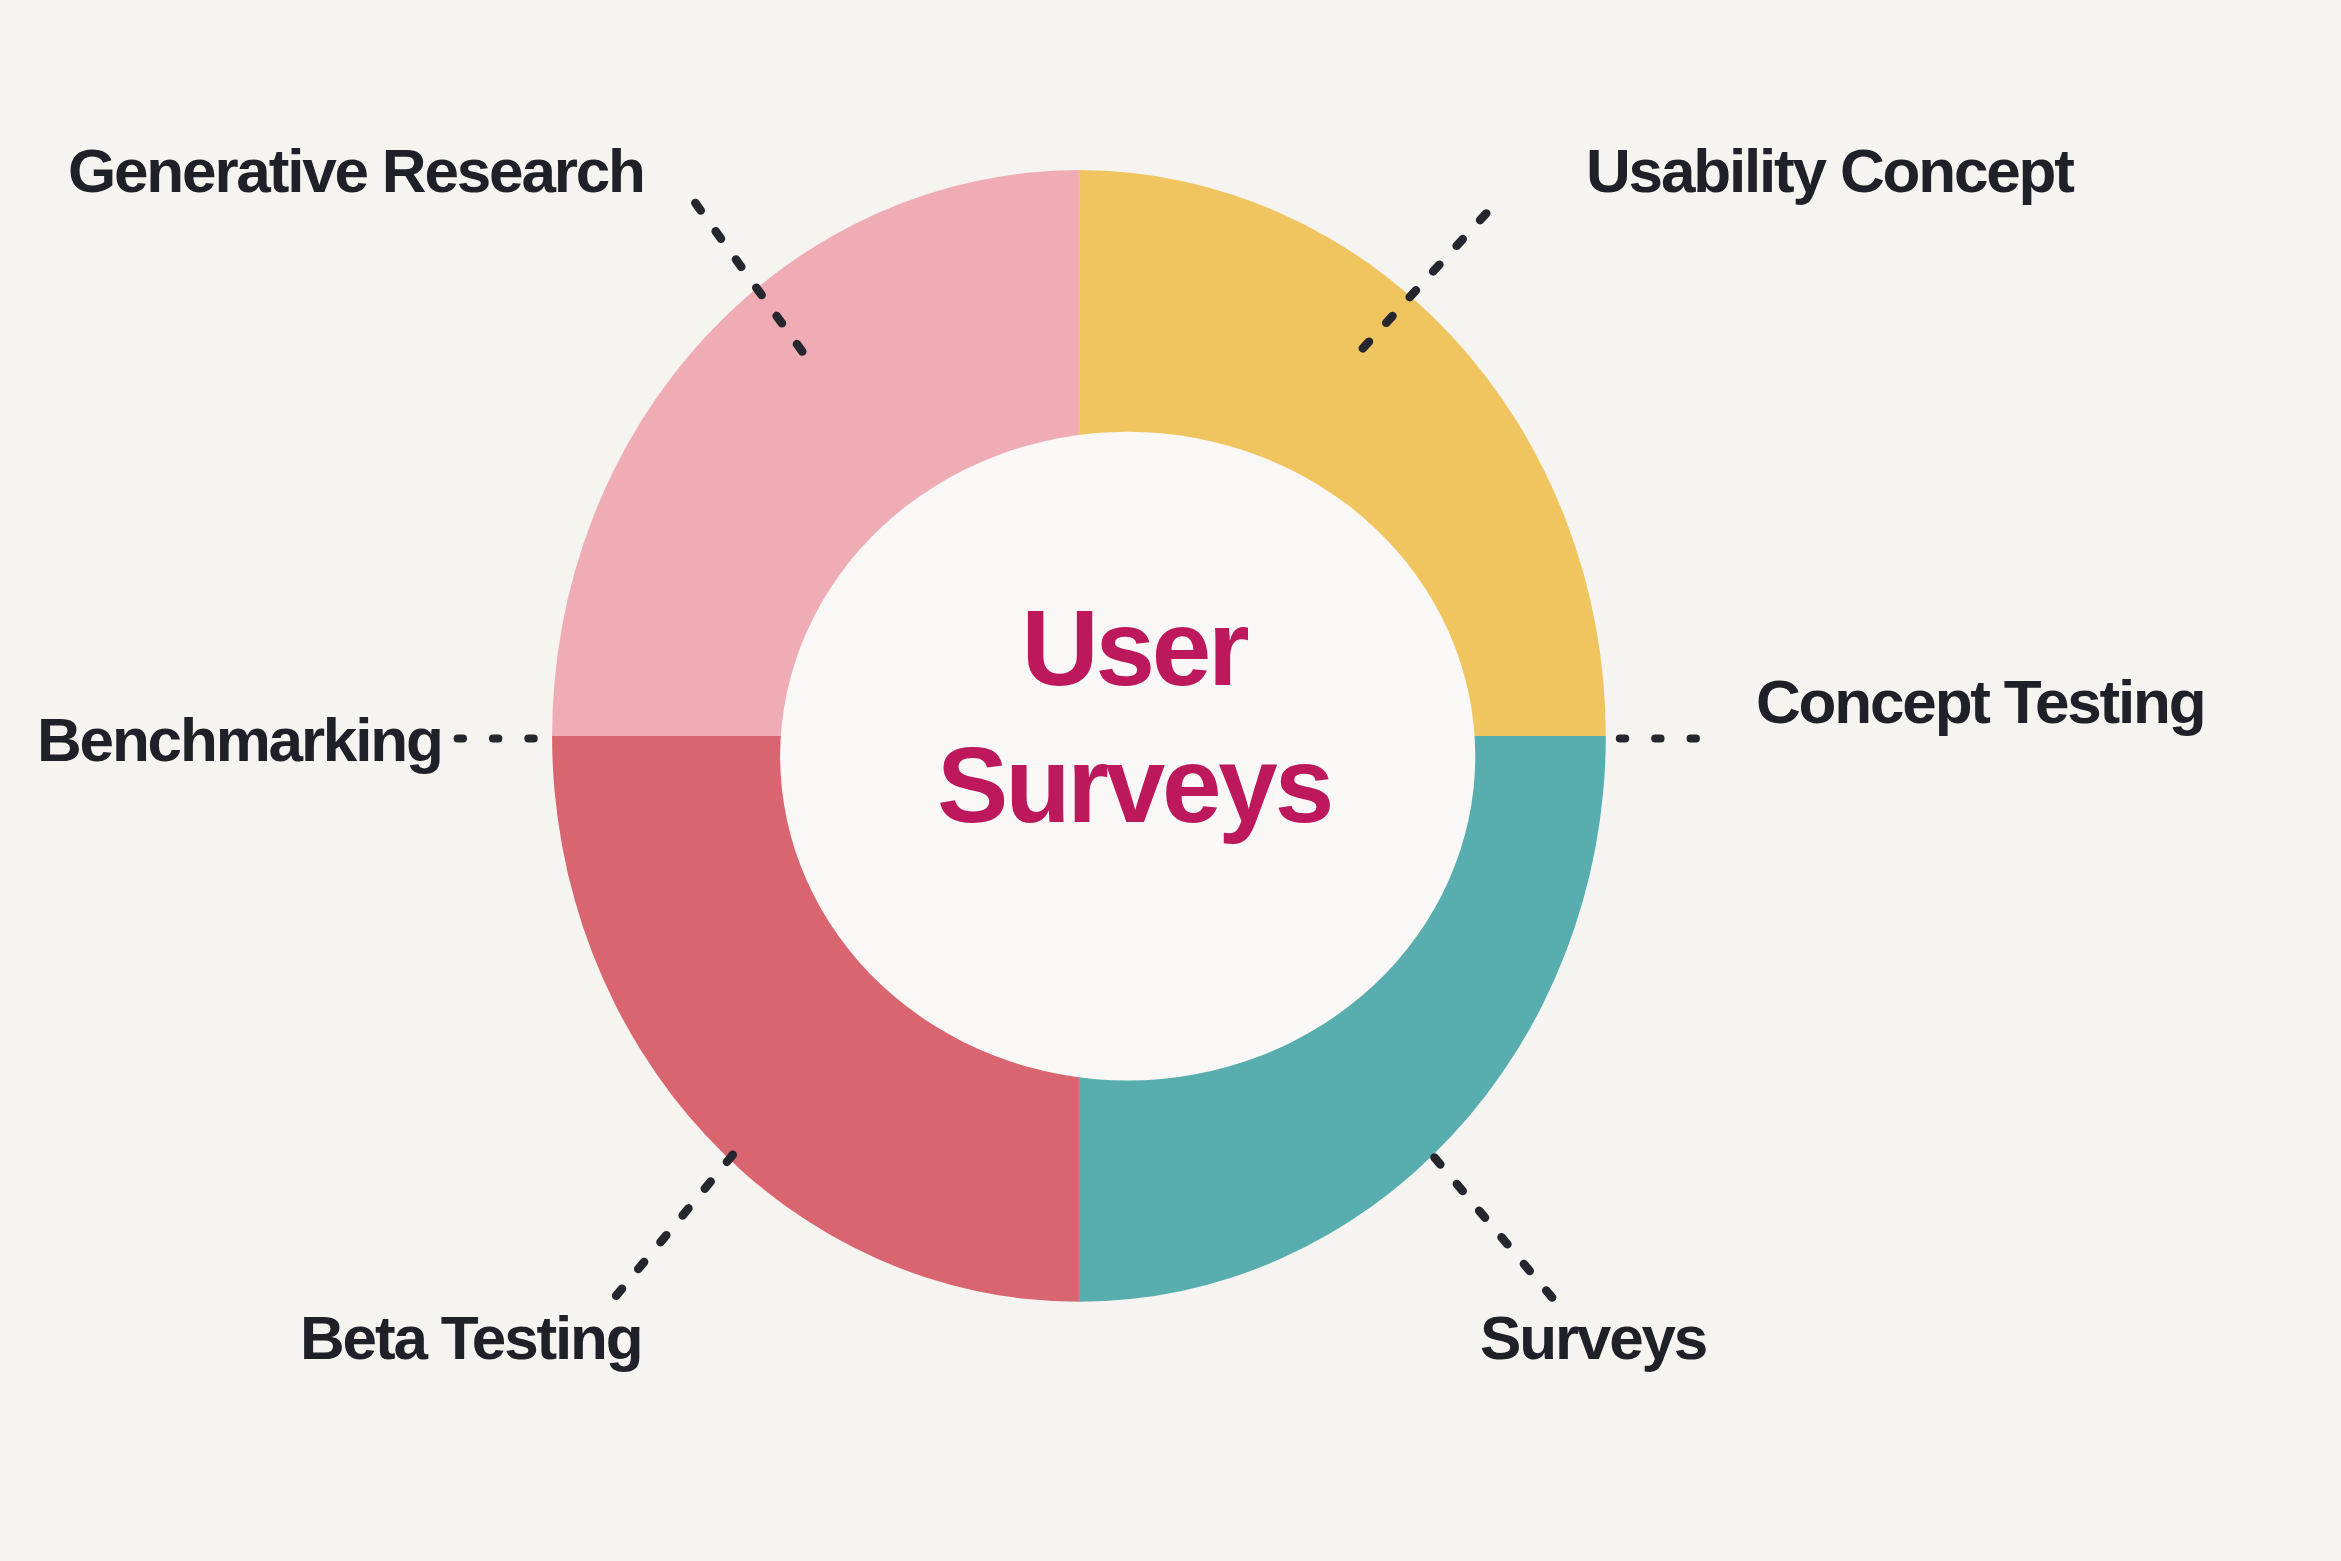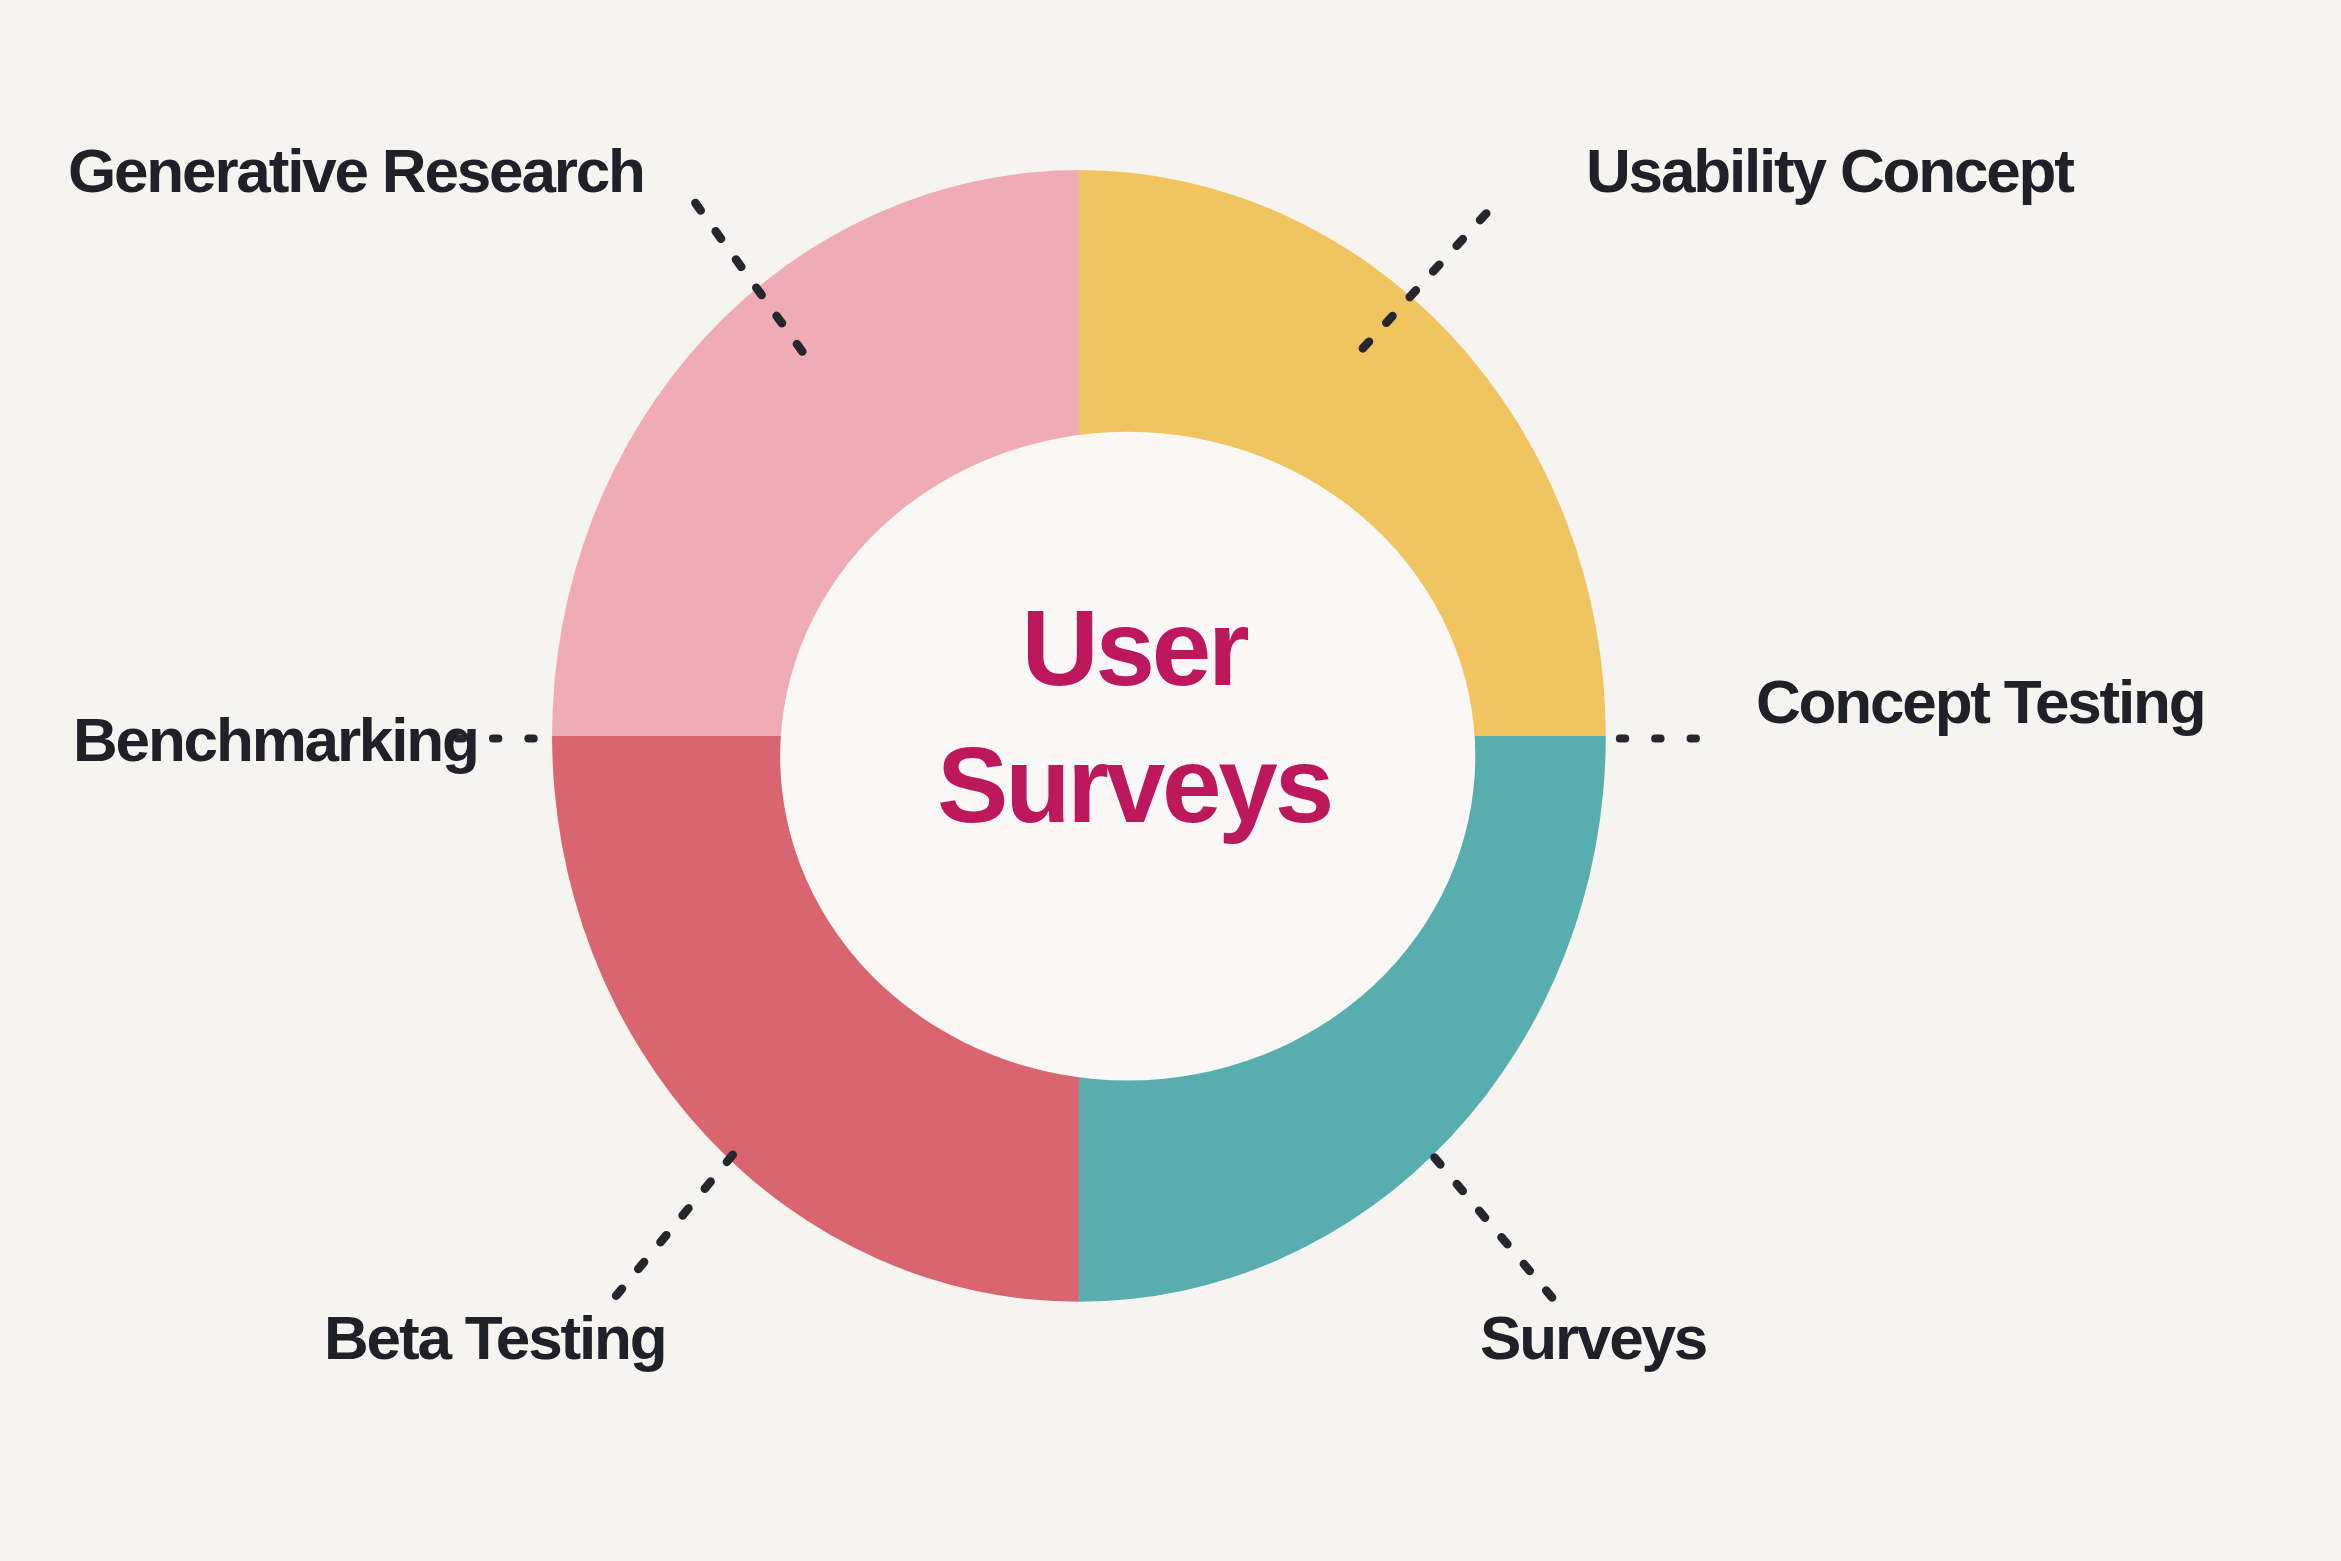--- a/index.html
+++ b/index.html
@@ -34,23 +34,23 @@
     font-weight: 700;
     letter-spacing: -0.03em;
     line-height: 1;
     color: #be185d;
     white-space: nowrap;
   }
   #center-line-1 { top: 595px; }
   #center-line-2 { top: 732px; }
   #label-generative   { left: 68px;  top: 140px; text-align: center;  }
   #label-usability    { left: 1586px; top: 140px;  }
-  #label-benchmarking { left: 37px;   top: 709px; margin-left: 36px; }
+  #label-benchmarking { left: 37px;   top: 709px; }
   #label-concept      { left: 1756px; top: 671px; }
-  #label-beta         { left: 324px;  top: 1307px; }
+  #label-beta         { left: 300px;  top: 1307px; }
   #label-surveys      { left: 1480px; top: 1307px; }
   .leader { fill: none; }
   .leader-diag { stroke-width: 14; stroke-dasharray: 15 42; stroke-linecap: round; }
   .leader-horiz { stroke-width: 13; stroke-dasharray: 9 49; stroke-linecap: round; }
 </style>
 </head>
 <body>
 
 <div id="canvas">
 

